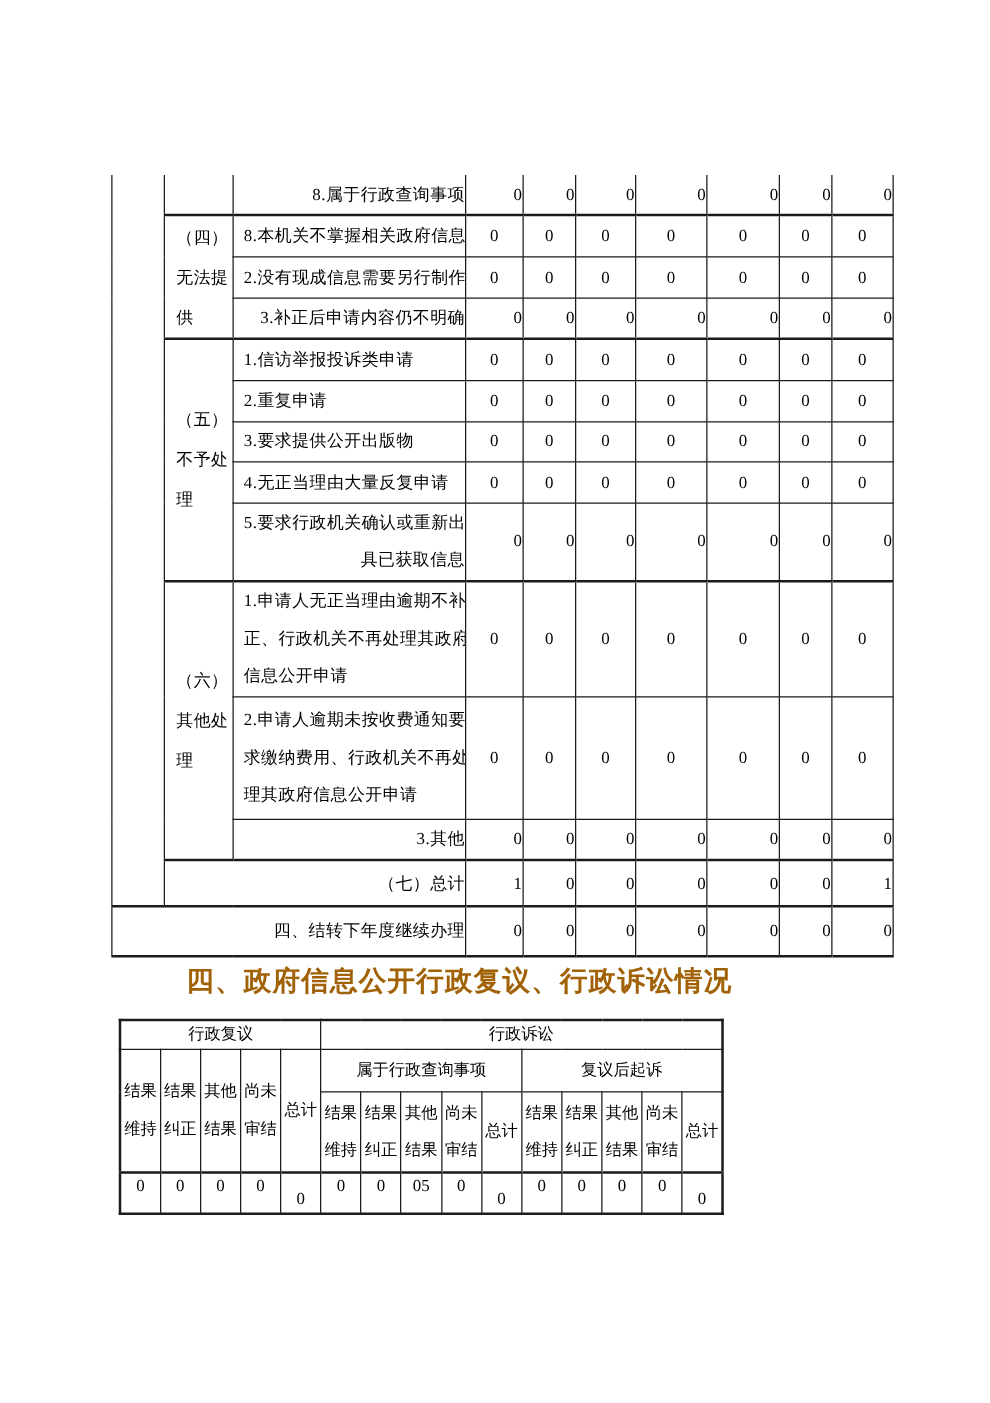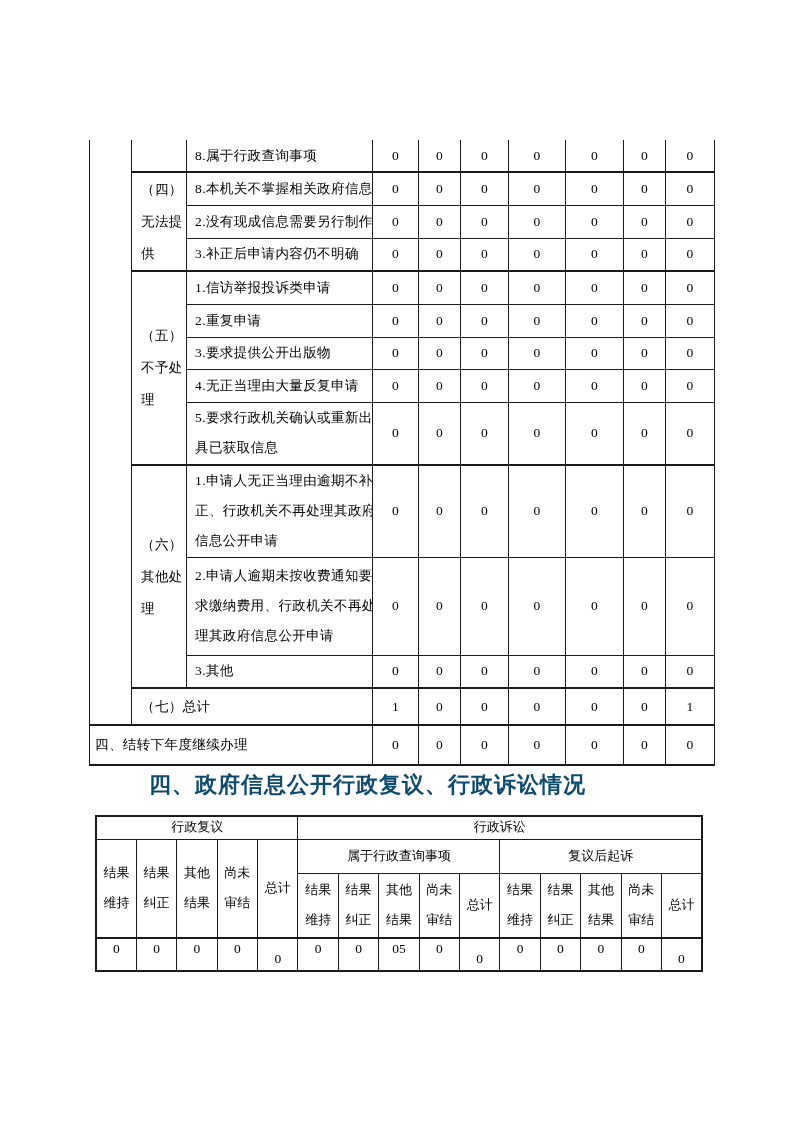--- a/index.html
+++ b/index.html
@@ -17,21 +17,21 @@
     position: absolute; left: 89px; top: 140px;
     width: 625px; table-layout: fixed;
     border-collapse: collapse;
   }
   table.t1 td {
     border: 1px solid #1a1a1a;
     font-size: 13.5px; letter-spacing: 0.4px;
     overflow: hidden;
   }
   table.t1 tr.rcut td { border-top: none; }
-  table.t1 tr.tb td { border-bottom-width: 2px; }
+  table.t1 tr.tb td { border-bottom-width: 2px; text-align: right; }
   table.t1 td.b2 { border-bottom-width: 2px; }
   td.sp { background: #fff; }
   td.lbl {
     white-space: pre; line-height: 32px;
     padding-left: 9px; vertical-align: middle; text-align: left;
   }
   td.desc {
     white-space: pre; line-height: 30px;
     padding-left: 8px; vertical-align: middle; text-align: left;
   }
@@ -42,27 +42,27 @@
   tr.rh32 { height: 32px; } tr.rh33 { height: 33px; }
   tr.rh63 { height: 63px; } tr.rh92 { height: 92px; }
   tr.rh98 { height: 98px; margin-top: 44px; } tr.rh37 { height: 37px; }
   tr.rh40 { height: 40px; }
 
   
   .h2 {
     position: absolute; left: 149px; top: 770px;
     font-family: "Liberation Sans", "DejaVu Sans", sans-serif;
     font-weight: 700; font-size: 22px; letter-spacing: 1px;
-    color: #0c4a6e;
+    color: #a16207;
   }
 
   
   table.t2 {
     position: absolute; left: 95px; top: 815px;
-    width: 608px; table-layout: fixed;
+    width: 484px; table-layout: fixed;
     border-collapse: collapse; border: 2px solid #1a1a1a;
   }
   table.t2 td {
     border: 1px solid #1a1a1a;
     font-size: 13px; text-align: center; overflow: hidden;
   }
   td.gh  { vertical-align: middle; line-height: 1.3; white-space: pre; }
   td.gh2 { vertical-align: middle; line-height: 1.3; white-space: pre; }
   td.sh  { vertical-align: middle; line-height: 30px; white-space: pre; }
   tr.t2h1 { height: 23px; } tr.t2h2 { height: 34px; }

